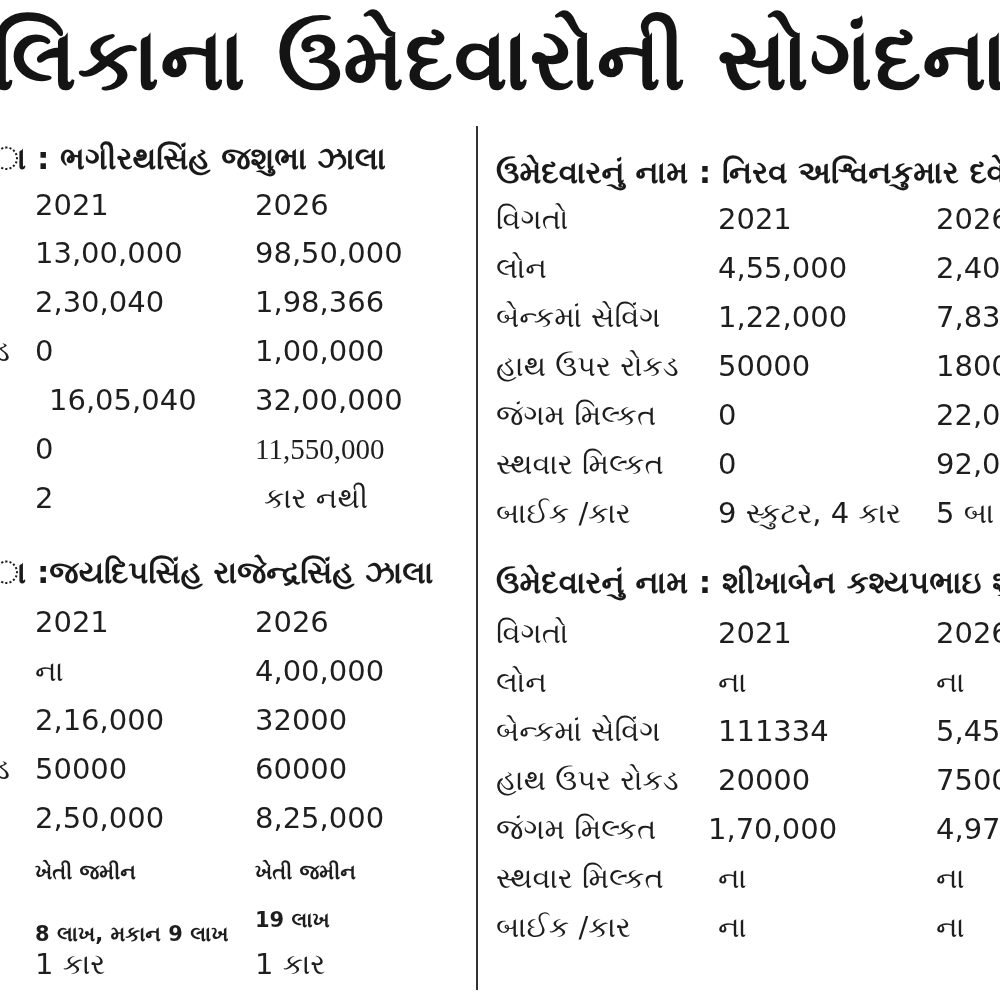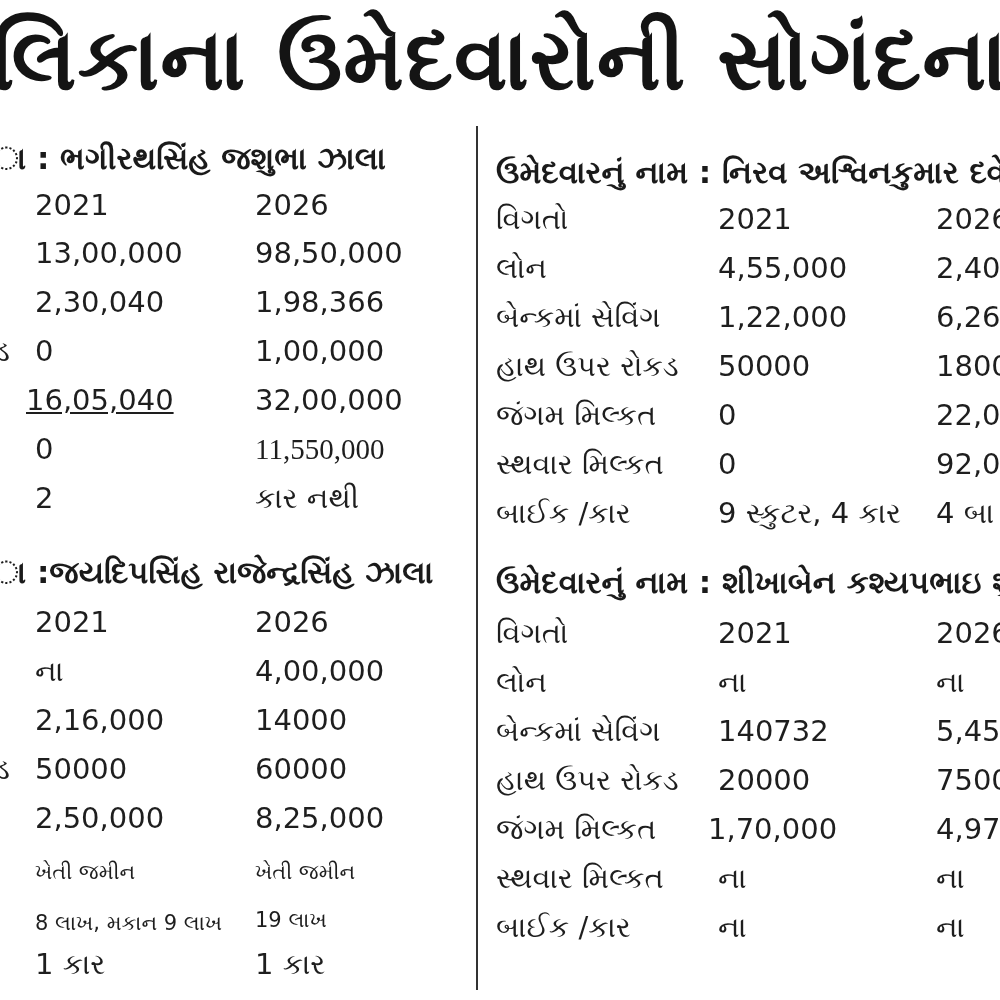--- a/index.html
+++ b/index.html
@@ -9,21 +9,21 @@
               font-family:"DejaVu Sans", sans-serif; font-weight:bold;
               font-size:86px; line-height:110px; color:#141414; letter-spacing:1px; }
   .divider { position:absolute; left:476px; top:126px; width:2px; height:864px; background:#333; }
   .col { position:absolute; top:0; }
   .col-left { left:0; width:472px; }
   .col-right { left:496px; width:520px; }
   .cand-name { position:absolute; white-space:nowrap; font-weight:bold;
                font-size:31px; line-height:44px; color:#1a1a1a; }
   .row { position:absolute; white-space:nowrap; font-size:29px; line-height:40px; color:#1e1e1e; }
   .row span { position:absolute; top:0; white-space:nowrap; }
-  .small { font-size:21px !important; }
+  .small { font-size:21px !important;font-weight:bold; }
 </style>
 </head>
 <body>
 
 <div class="headline">લિકાના ઉમેદવારોની સોગંદનામા મુજબની</div>
 <div class="divider"></div>
 
 <div class="col col-left">
 
   <div class="cand-name" style="left:-6px; top:136px;">ા : ભગીરથસિંહ જશુભા ઝાલા</div>
@@ -42,68 +42,68 @@
     <span style="left:35px;">2,30,040</span>
     <span style="left:255px;">1,98,366</span>
   </div>
   <div class="row" style="left:0; top:331px;">
     <span style="left:-6px;">ડ</span>
     <span style="left:35px;">0</span>
     <span style="left:255px;">1,00,000</span>
   </div>
   <div class="row" style="left:0; top:380px;">
     <span style="left:0;"></span>
-    <span style="left:26px;text-decoration:underline;">16,05,040</span>
+    <span style="left:49px;">16,05,040</span>
     <span style="left:255px;">32,00,000</span>
   </div>
   <div class="row" style="left:0; top:429px;">
     <span style="left:0;"></span>
     <span style="left:35px;">0</span>
     <span style="left:255px;font-family:Liberation Serif, serif;">11,550,000</span>
   </div>
   <div class="row" style="left:0; top:478px;">
     <span style="left:0;"></span>
     <span style="left:35px;">2</span>
-    <span style="left:255px;">કાર નથી</span>
+    <span style="left:264px;">કાર નથી</span>
   </div>
 
   <div class="cand-name" style="left:-6px; top:550px;">ા :જયદિપસિંહ રાજેન્દ્રસિંહ ઝાલા</div>
   <div class="row" style="left:0; top:602px;">
     <span style="left:0;"></span>
     <span style="left:35px;">2021</span>
     <span style="left:255px;">2026</span>
   </div>
   <div class="row" style="left:0; top:651px;">
     <span style="left:0;"></span>
     <span style="left:35px;">ના</span>
     <span style="left:255px;">4,00,000</span>
   </div>
   <div class="row" style="left:0; top:700px;">
     <span style="left:0;"></span>
     <span style="left:35px;">2,16,000</span>
-    <span style="left:255px;">14000</span>
+    <span style="left:255px;">32000</span>
   </div>
   <div class="row" style="left:0; top:749px;">
     <span style="left:-6px;">ડ</span>
     <span style="left:35px;">50000</span>
     <span style="left:255px;">60000</span>
   </div>
   <div class="row" style="left:0; top:798px;">
     <span style="left:0;"></span>
     <span style="left:35px;">2,50,000</span>
     <span style="left:255px;">8,25,000</span>
   </div>
   <div class="row" style="left:0; top:848px;">
     <span style="left:0;"></span>
     <span class="small" style="left:35px; top:4px;">ખેતી જમીન</span>
     <span class="small" style="left:255px; top:4px;">ખેતી જમીન</span>
   </div>
   <div class="row" style="left:0; top:896px;">
     <span style="left:0;"></span>
-    <span class="small" style="left:35px; top:7px;">8 લાખ, મકાન 9 લાખ</span>
+    <span class="small" style="left:35px; top:18px;">8 લાખ, મકાન 9 લાખ</span>
     <span class="small" style="left:255px; top:4px;">19 લાખ</span>
   </div>
   <div class="row" style="left:0; top:944px;">
     <span style="left:0;"></span>
     <span style="left:35px;">1 કાર</span>
     <span style="left:255px;">1 કાર</span>
   </div>
 </div>
 
 <div class="col col-right">
@@ -115,57 +115,57 @@
     <span style="left:440px;">2026</span>
   </div>
   <div class="row" style="left:0; top:248px;">
     <span style="left:0;">લોન</span>
     <span style="left:222px;">4,55,000</span>
     <span style="left:440px;">2,40</span>
   </div>
   <div class="row" style="left:0; top:297px;">
     <span style="left:0;">બેન્કમાં સેવિંગ</span>
     <span style="left:222px;">1,22,000</span>
-    <span style="left:440px;">6,26</span>
+    <span style="left:440px;">7,83</span>
   </div>
   <div class="row" style="left:0; top:346px;">
     <span style="left:0;">હાથ ઉપર રોકડ</span>
     <span style="left:222px;">50000</span>
     <span style="left:440px;">1800</span>
   </div>
   <div class="row" style="left:0; top:395px;">
     <span style="left:0;">જંગમ મિલ્કત</span>
     <span style="left:222px;">0</span>
     <span style="left:440px;">22,0</span>
   </div>
   <div class="row" style="left:0; top:444px;">
     <span style="left:0;">સ્થવાર મિલ્કત</span>
     <span style="left:222px;">0</span>
     <span style="left:440px;">92,0</span>
   </div>
   <div class="row" style="left:0; top:493px;">
     <span style="left:0;">બાઈક /કાર</span>
     <span style="left:222px;">9 સ્કુટર, 4 કાર</span>
-    <span style="left:440px;">4 બા</span>
+    <span style="left:440px;">5 બા</span>
   </div>
 
   <div class="cand-name" style="left:0; top:560px;">ઉમેદવારનું નામ : શીખાબેન કશ્યપભાઇ શુ</div>
   <div class="row" style="left:0; top:613px;">
     <span style="left:0;">વિગતો</span>
     <span style="left:222px;">2021</span>
     <span style="left:440px;">2026</span>
   </div>
   <div class="row" style="left:0; top:662px;">
     <span style="left:0;">લોન</span>
     <span style="left:222px;">ના</span>
     <span style="left:440px;">ના</span>
   </div>
   <div class="row" style="left:0; top:711px;">
     <span style="left:0;">બેન્કમાં સેવિંગ</span>
-    <span style="left:222px;">140732</span>
+    <span style="left:222px;">111334</span>
     <span style="left:440px;">5,45</span>
   </div>
   <div class="row" style="left:0; top:760px;">
     <span style="left:0;">હાથ ઉપર રોકડ</span>
     <span style="left:222px;">20000</span>
     <span style="left:440px;">7500</span>
   </div>
   <div class="row" style="left:0; top:809px;">
     <span style="left:0;">જંગમ મિલ્કત</span>
     <span style="left:212px;">1,70,000</span>

